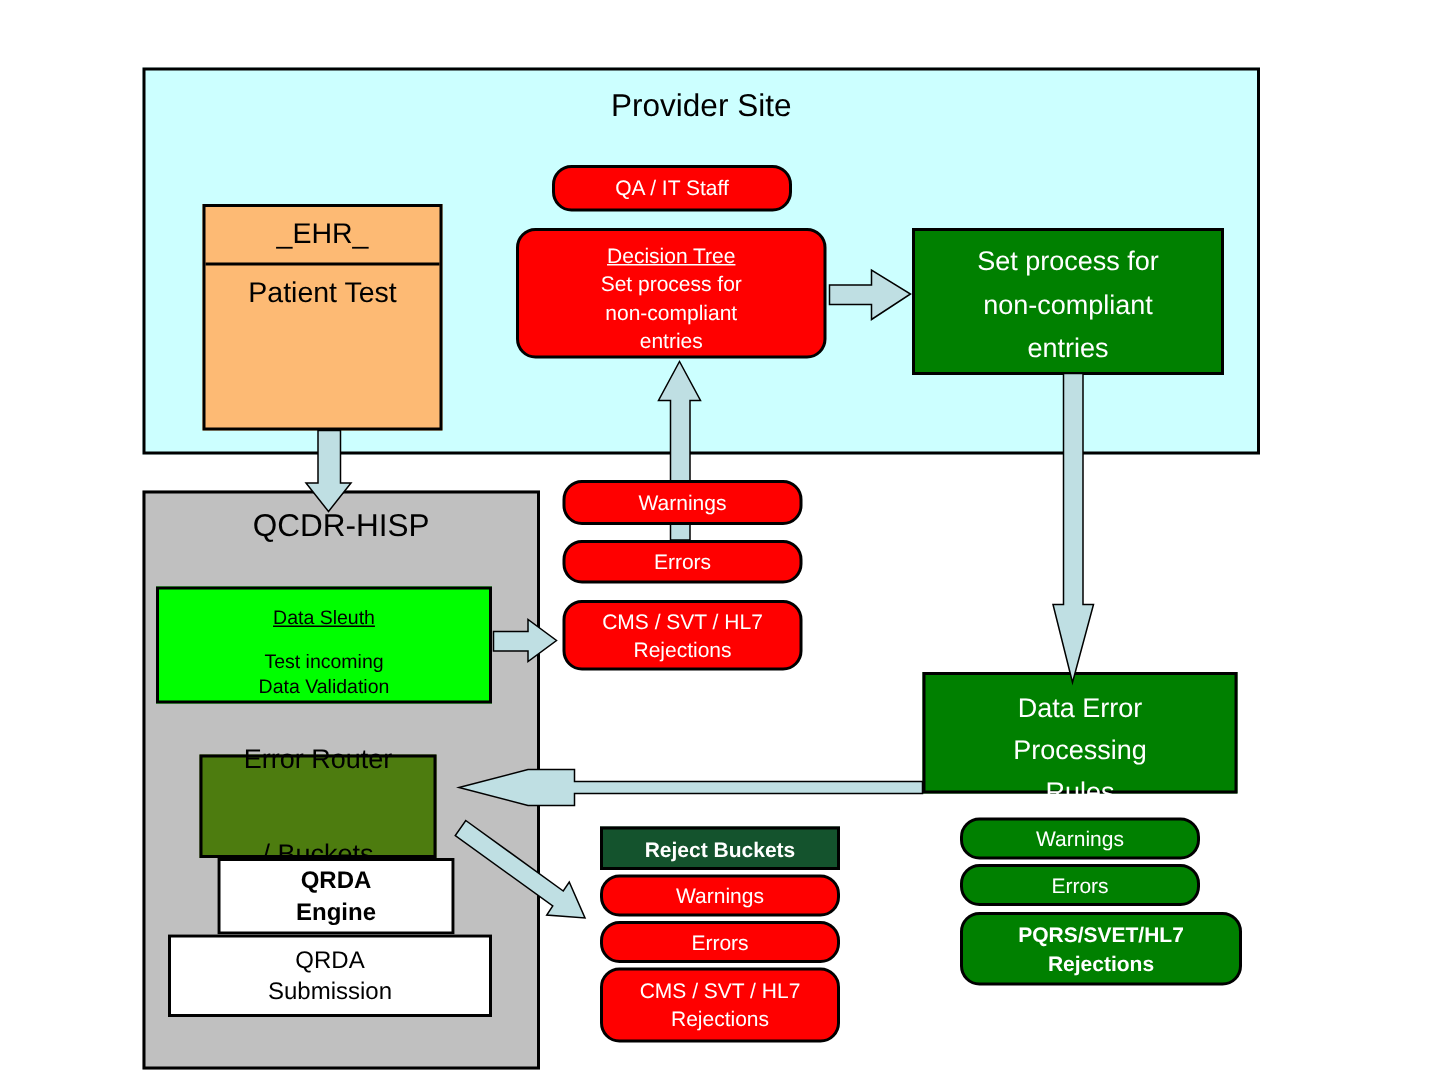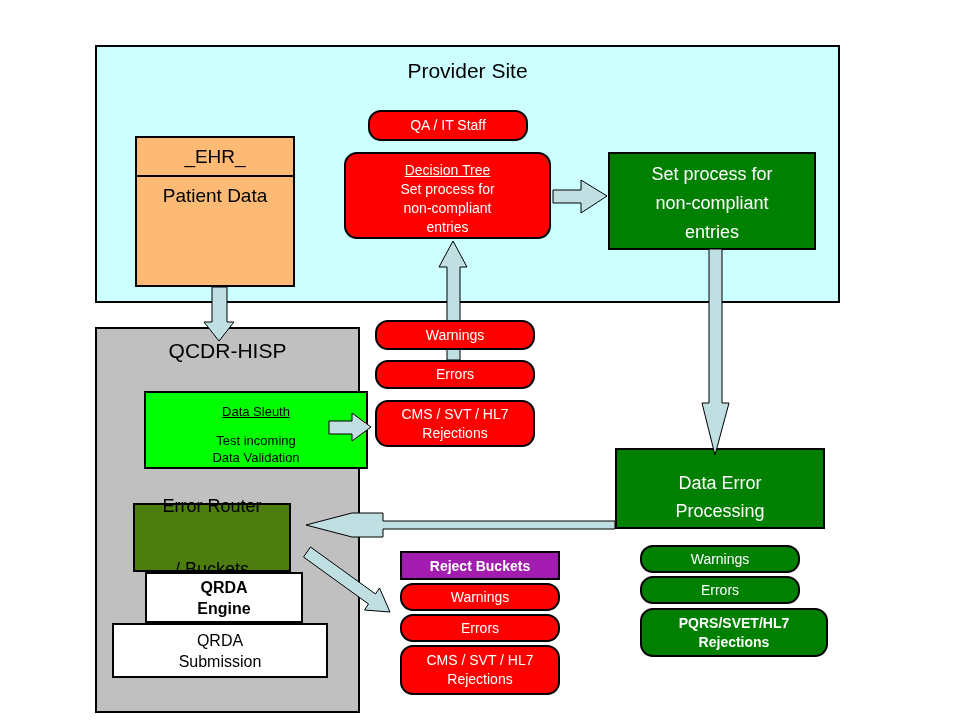--- a/index.html
+++ b/index.html
@@ -25,21 +25,21 @@
 </head>
 <body>
 
 <div id="canvas">
 
   <div class="box z1" style="left: 95px; top: 45px; width: 745px; height: 258px; background-color: rgb(204, 255, 255);">
     <div class="title-abs f20 black-text" style="top:12px; font-size:21px;">Provider Site</div>
 
     <div class="box" style="left: 38px; top: 89px; width: 160px; height: 151px; background-color: #fdba74;">
       <div style="height:37px; border-bottom:2px solid #000; display:flex; align-items:center; justify-content:center; font-size:19px;">_EHR_</div>
-      <div style="text-align:center; padding-top:8px; font-size:19px;">Patient Data</div>
+      <div style="text-align:center; padding-top:8px; font-size:19px;">Patient Test</div>
     </div>
 
     <div class="box ctr white-text f14" style="left: 271px; top: 63px; width: 160px; height: 31px; background-color: rgb(255, 0, 0);">QA / IT Staff</div>
 
     <div class="box white-text f14" style="left: 247px; top: 105px; width: 207px; height: 87px; text-align: center; padding-top: 7px; background-color: rgb(255, 0, 0);">
       <div><span class="u">Decision Tree</span></div>
       <div>Set process for</div>
       <div>non-compliant</div>
       <div>entries</div>
     </div>
@@ -47,21 +47,21 @@
     <div class="box white-text" style="left: 511px; top: 105px; width: 208px; height: 98px; text-align: center; font-size: 18px; line-height: 29px; padding-top: 6px; background-color: rgb(0, 128, 0);">
       <div>Set process for</div>
       <div>non-compliant</div>
       <div>entries</div>
     </div>
   </div>
 
   <div class="box z1" style="left: 95px; top: 327px; width: 265px; height: 386px; background-color: rgb(192, 192, 192);">
     <div class="title-abs f20 black-text" style="top:10px; font-size:21px;">QCDR-HISP</div>
 
-    <div class="box black-text f13" style="left: 7px; top: 62px; width: 224px; height: 78px; text-align: center; padding-top: 10px; background-color: rgb(0, 255, 0); margin-left: 40px;">
+    <div class="box black-text f13" style="left: 7px; top: 62px; width: 224px; height: 78px; text-align: center; padding-top: 10px; background-color: rgb(0, 255, 0);">
       <div style="margin-bottom:12px;"><span class="u">Data Sleuth</span></div>
       <div>Test incoming</div>
       <div>Data Validation</div>
     </div>
 
     <div class="box ctr black-text f18" style="left: 36px; top: 174px; width: 158px; height: 69px; background-color: #4d7c0f; gap: 36px;">
       <div>Error Router</div>
       <div>/ Buckets</div>
     </div>
 
@@ -80,29 +80,29 @@
     <polygon points="447,360 447,267 439,267 453,241 467,267 460,267 460,360" stroke="#000" stroke-width="1" fill="#BFDFE3"></polygon>
   </svg>
 
   <div class="box ctr white-text f14 z4" style="left: 375px; top: 320px; width: 160px; height: 30px; background-color: rgb(255, 0, 0);">Warnings</div>
   <div class="box ctr white-text f14 z4" style="left: 375px; top: 360px; width: 160px; height: 29px; background-color: rgb(255, 0, 0);">Errors</div>
   <div class="box ctr white-text f14 z4" style="left: 375px; top: 400px; width: 160px; height: 47px; background-color: rgb(255, 0, 0);">
     <div>CMS / SVT / HL7</div>
     <div>Rejections</div>
   </div>
 
-  <div class="box ctr white-text bold z2" style="left: 400px; top: 551px; width: 160px; height: 29px; font-size: 14px; background-color: #a21caf;">Reject Buckets</div>
+  <div class="box ctr white-text bold z2" style="left: 400px; top: 551px; width: 160px; height: 29px; font-size: 14px; background-color: #14532d;">Reject Buckets</div>
   <div class="box ctr white-text f14 z2" style="left: 400px; top: 583px; width: 160px; height: 28px; background-color: rgb(255, 0, 0);">Warnings</div>
   <div class="box ctr white-text f14 z2" style="left: 400px; top: 614px; width: 160px; height: 28px; background-color: rgb(255, 0, 0);">Errors</div>
   <div class="box ctr white-text f14 z2" style="left: 400px; top: 645px; width: 160px; height: 50px; background-color: rgb(255, 0, 0);">
     <div>CMS / SVT / HL7</div>
     <div>Rejections</div>
   </div>
 
-  <div class="box white-text z2" style="left: 615px; top: 448px; width: 210px; height: 81px; text-align: center; font-size: 18px; line-height: 28px; padding-top: 19px; background-color: rgb(0, 128, 0);">
+  <div class="box white-text z2" style="left: 615px; top: 448px; width: 210px; height: 81px; text-align: center; font-size: 18px; line-height: 28px; padding-top: 8px; background-color: rgb(0, 128, 0);">
     <div>Data Error</div>
     <div>Processing</div>
     <div>Rules</div>
   </div>
   <div class="box ctr white-text f14 z2" style="left: 640px; top: 545px; width: 160px; height: 28px; background-color: rgb(0, 128, 0);">Warnings</div>
   <div class="box ctr white-text f14 z2" style="left: 640px; top: 576px; width: 160px; height: 28px; background-color: rgb(0, 128, 0);">Errors</div>
   <div class="box ctr white-text f14 z2" style="left: 640px; top: 608px; width: 188px; height: 49px; background-color: rgb(0, 128, 0); font-weight: bold;">
     <div>PQRS/SVET/HL7</div>
     <div>Rejections</div>
   </div>

